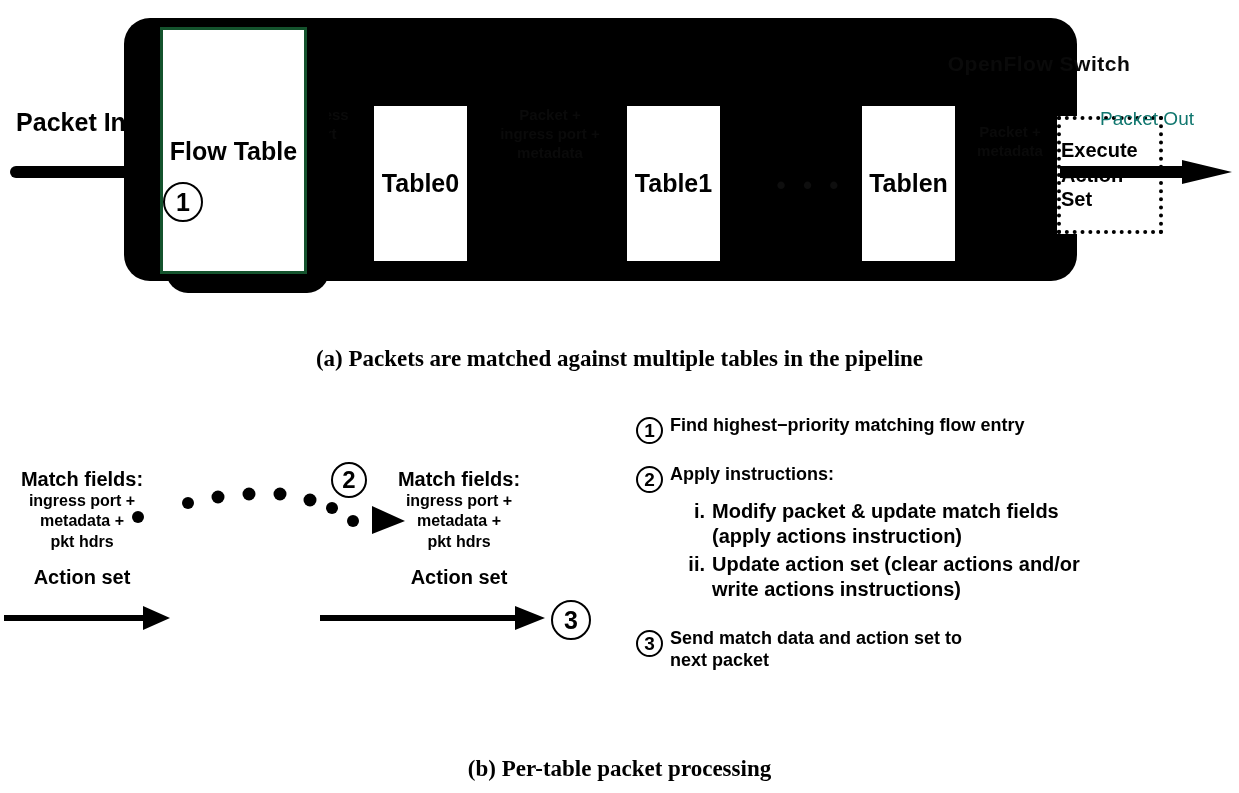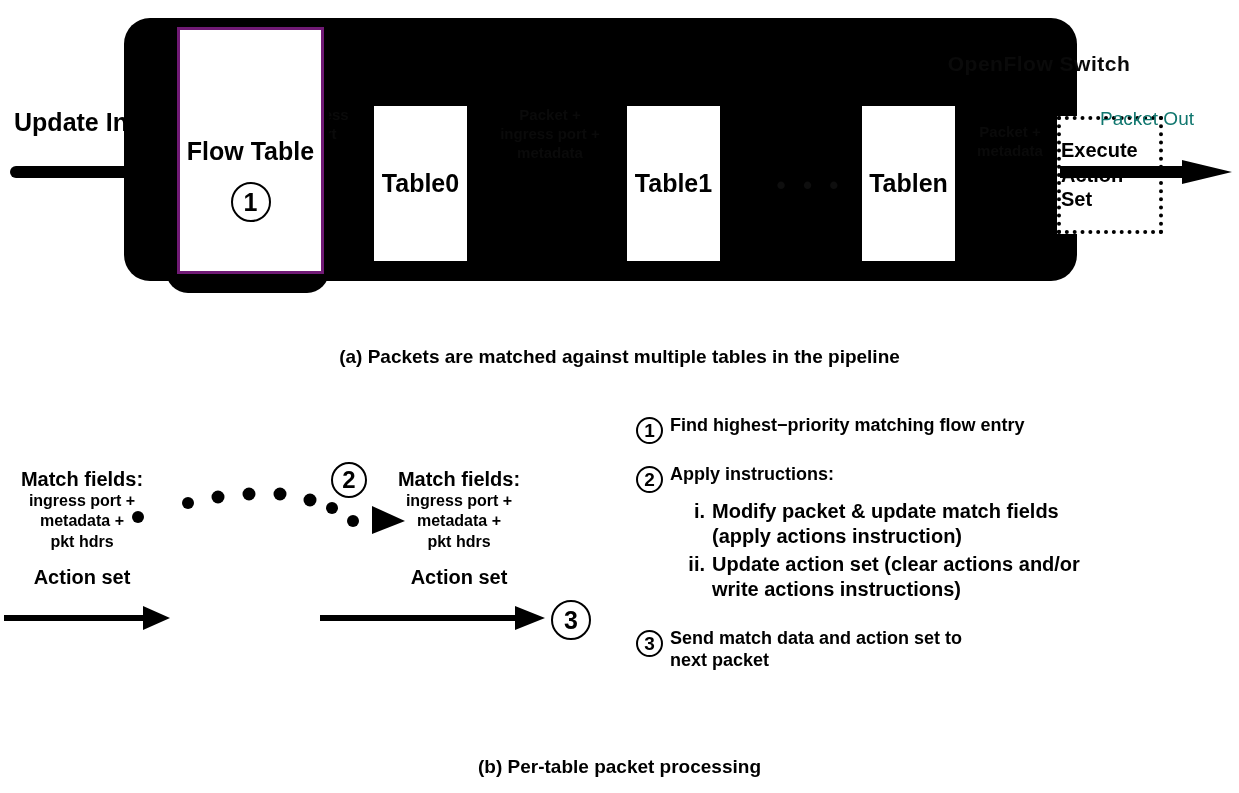--- a/index.html
+++ b/index.html
@@ -136,46 +136,45 @@
     position: absolute;
     left: 1060px; top: 160px;
     width: 172px; height: 24px;
   }
 
   
   .caption {
     position: absolute;
     width: 1239px;
     text-align: center;
-    font-family: Liberation Sans, sans-serif;
-    font-size: 19px;
+    font-family: Liberation Serif, serif;
+    font-size: 23px;
     font-weight: bold;
     color: #000;
   }
   #caption-a { top: 346px; }
   #caption-b { top: 756px; }
 
   
   #flow-shadow {
     position: absolute;
     left: 166px; top: 35px;
     width: 163px; height: 258px;
     background: #000000;
     border-radius: 22px;
   }
   #flow-table {
     position: absolute;
-    left: 177px; top: 27px;
+    left: 160px; top: 27px;
     width: 147px; height: 247px;
     background: #ffffff;
-    border: 3px solid #701a75;
+    border: 3px solid #14532d;
     box-sizing: border-box;
     display: flex;
     flex-direction: column;
-    align-items: center;
     justify-content: center;
     padding-top: 58px;
   }
   #flow-table-label {
     font-size: 25px;
     font-weight: bold;
     line-height: 1.16;
     text-align: center;
     color: #000;
   }
@@ -329,21 +328,21 @@
       <span>n</span>
     </div>
 
     <div id="execute-box">
       <span>Execute
 Action
 Set</span>
     </div>
   </div>
 
-  <div id="packet-in-label">Update
+  <div id="packet-in-label">Packet
 In</div>
   <div id="packet-in-line"></div>
 
   <div id="packet-out-label">Packet
 Out</div>
   <svg id="packet-out-arrow" viewBox="0 0 172 24">
     <rect x="0" y="6" width="134" height="12" fill="#000"></rect>
     <polygon points="122,0 172,12 122,24" fill="#000"></polygon>
   </svg>
 </div>

